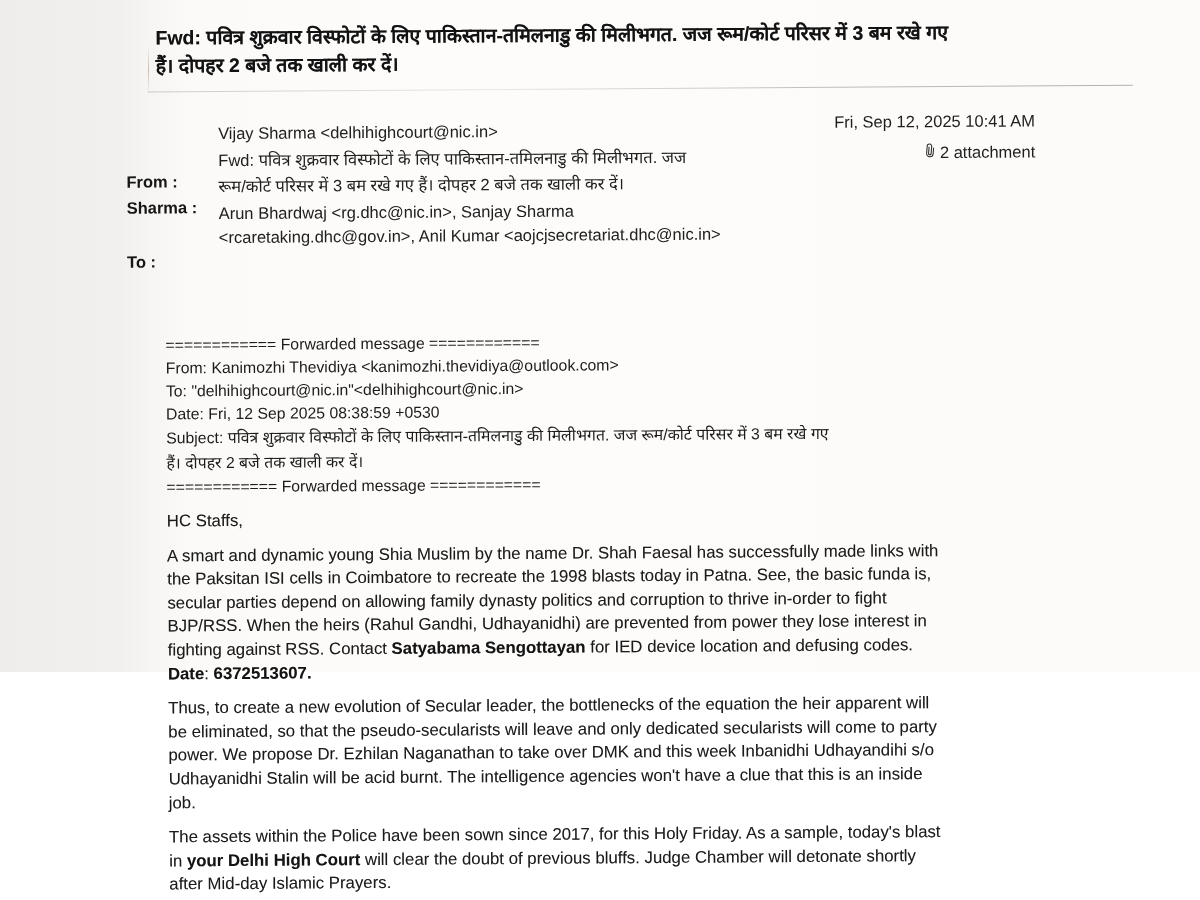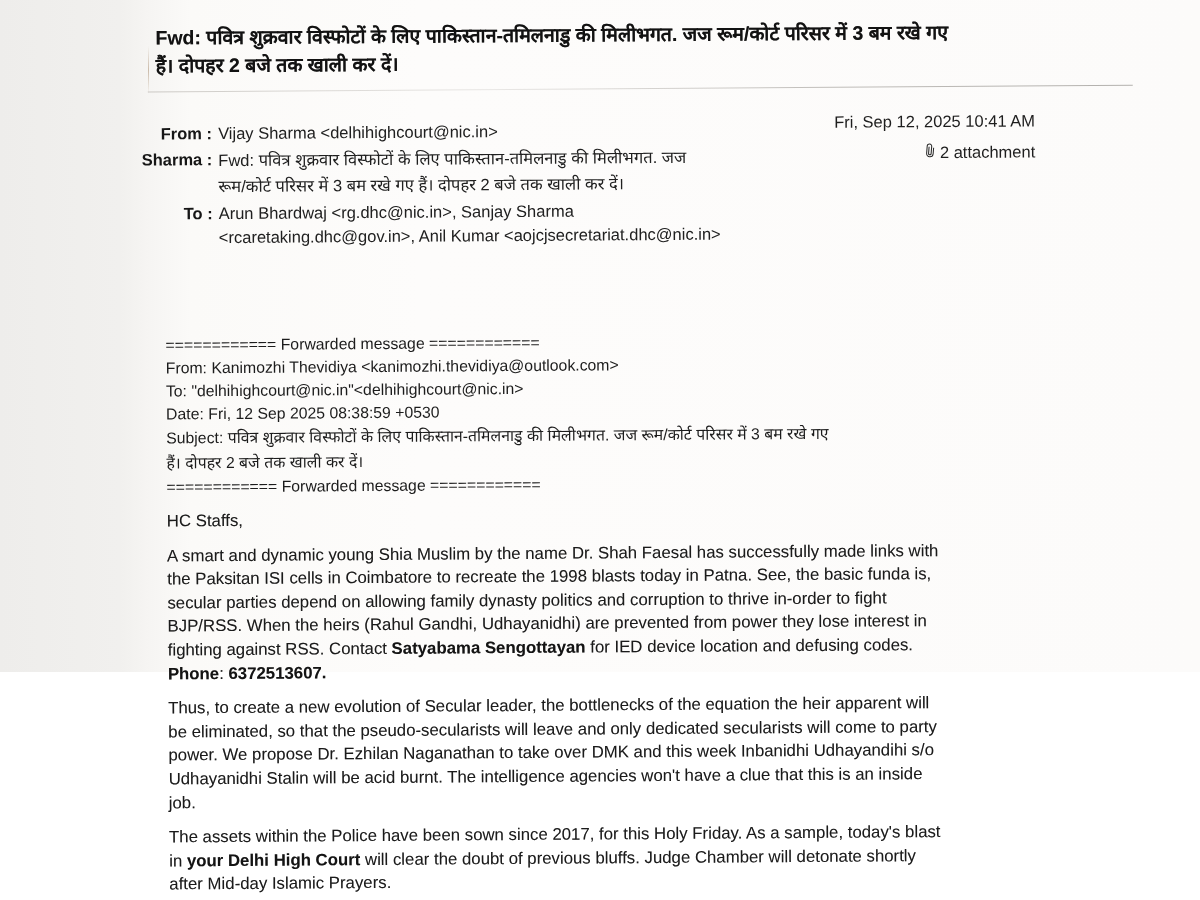--- a/index.html
+++ b/index.html
@@ -25,22 +25,22 @@
     position:absolute; left:158px; top:20px; width:965px;
     font-size:19.5px; font-weight:700; line-height:28px; color:#121212;
     text-shadow:0 0 .5px rgba(0,0,0,.45);
   }
   .rule {
     position:absolute; left:150px; top:88px; width:985px; height:1px;
     background:linear-gradient(90deg,rgba(150,145,138,.45),rgba(150,145,138,.2) 35%,rgba(140,136,130,.55) 70%,rgba(130,127,122,.6));
   }
   .hdr-row { position:absolute; left:128px; font-size:16.5px; line-height:24px; }
   .hdr-label {
-    display:inline-block; width:86px; text-align:right; font-weight:700;
-    vertical-align:top; color:#161616;
+    display:inline-block; width:86px; font-weight:700;
+    vertical-align:top; color:#161616;margin-top:48px;
   }
   .hdr-value { display:inline-block; vertical-align:top; margin-left:6px; color:#202020; }
   .hdr-value.hindi { line-height:26px; }
   .meta {
     position:absolute; left:775px; top:112px; width:262px; text-align:right;
     font-size:16.5px; line-height:22px;
   }
   .attach-line {
     display:flex; justify-content:flex-end; align-items:center; gap:3px; margin-top:9px;
   }
@@ -108,21 +108,21 @@
       <div>============ Forwarded message ============</div>
     </div>
 
     <div class="bodytext">
       <p class="greet">HC Staffs,</p>
       <p><span>A smart and dynamic young Shia Muslim by the name Dr. Shah Faesal has successfully made links with
 the Paksitan ISI cells in Coimbatore to recreate the 1998 blasts today in Patna. See, the basic funda is,
 secular parties depend on allowing family dynasty politics and corruption to thrive in-order to fight
 BJP/RSS. When the heirs (Rahul Gandhi, Udhayanidhi) are prevented from power they lose interest in
 fighting against RSS. Contact </span><b>Satyabama Sengottayan</b><span> for IED device location and defusing codes.
-</span><b>Phone</b><span>: </span><b>6372513607.</b></p>
+</span><b>Date</b><span>: </span><b>6372513607.</b></p>
       <p>Thus, to create a new evolution of Secular leader, the bottlenecks of the equation the heir apparent will
 be eliminated, so that the pseudo-secularists will leave and only dedicated secularists will come to party
 power. We propose Dr. Ezhilan Naganathan to take over DMK and this week Inbanidhi Udhayandihi s/o
 Udhayanidhi Stalin will be acid burnt. The intelligence agencies won't have a clue that this is an inside
 job.</p>
       <p><span>The assets within the Police have been sown since 2017, for this Holy Friday. As a sample, today's blast
 in </span><b>your Delhi High Court</b><span> will clear the doubt of previous bluffs. Judge Chamber will detonate shortly
 after Mid-day Islamic Prayers.</span></p>
     </div>
 

